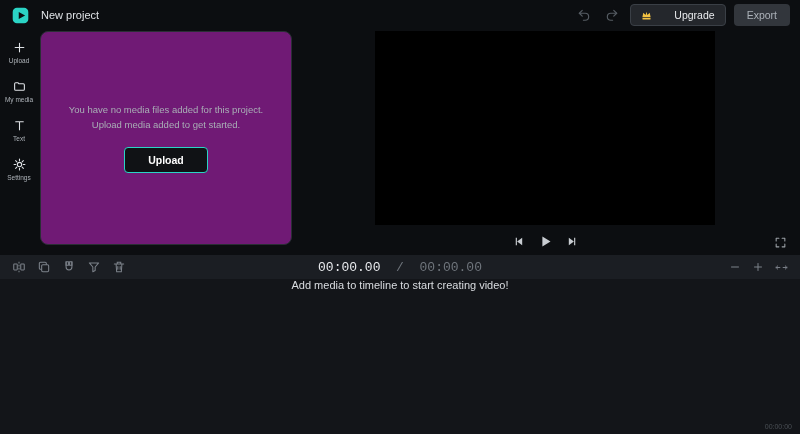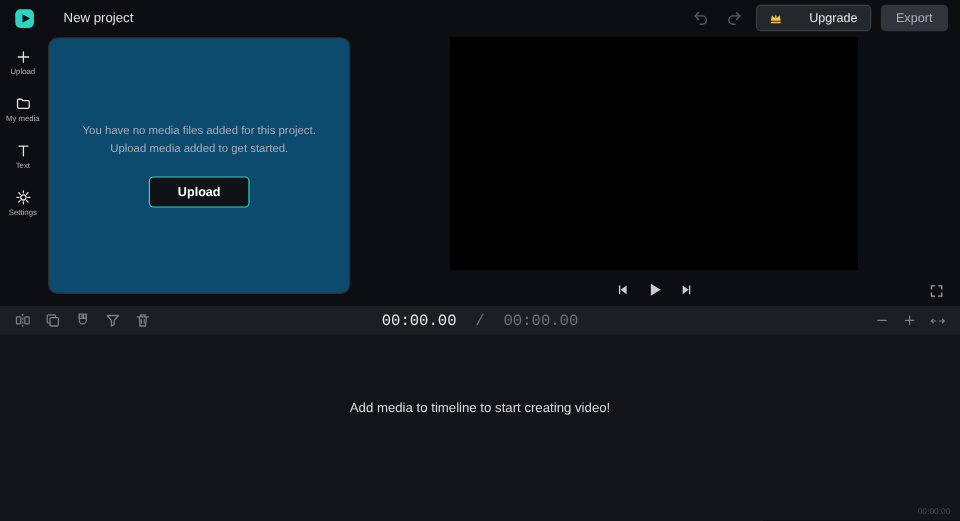--- a/index.html
+++ b/index.html
@@ -7,51 +7,51 @@
   .app {
     width:800px; height:434px;
     background:#0c0e11;
     font-family:"Liberation Sans", sans-serif;
     color:#e8eaed;
     display:flex; flex-direction:column;
     position:relative; overflow:hidden;
   }
   
   .topbar { height:30px; flex:0 0 30px; display:flex; align-items:center; justify-content:space-between; padding:0 10px; }
-  .topbar-left { display:flex; align-items:center; gap:24px; padding-left:2px;text-align:center; }
+  .topbar-left { display:flex; align-items:center; gap:12px; padding-left:2px;text-align:center; }
   .project-title { font-size:11px; color:#dfe2e6; }
   .topbar-right { display:flex; align-items:center; gap:8px; }
   .icon-btn { background:none; border:none; color:#565c63; width:20px; height:20px; display:flex; align-items:center; justify-content:center; cursor:pointer; padding:0; }
   .upgrade-btn { display:flex; align-items:center; gap:22px; background:#24272c; border:1px solid #3a3f46; border-radius:4px; color:#e8eaed; font-size:10.5px; height:22px; padding:0 10px; cursor:pointer; }
   .export-btn { background:#32363c; border:none; border-radius:4px; color:#abb1b8; font-size:10.5px; height:22px; padding:0 13px; cursor:pointer;text-align:right; }
   
   .workspace { height:225px; flex:0 0 225px; position:relative; }
   .sidebar { position:absolute; left:0; top:0; width:38px; height:100%; display:flex; flex-direction:column; align-items:center; padding-top:10px; gap:15px; }
   .side-item { display:flex; flex-direction:column; align-items:center; gap:2px; width:100%; cursor:pointer; }
   .side-item .ic { height:15px; display:flex; align-items:center; justify-content:center; color:#dfe2e6; font-size:14px; line-height:1; }
   .side-item .lbl { font-size:6.5px; color:#aeb3b9; }
-  .media-panel { position:absolute; left:40px; top:1px; width:252px; height:214px; background:#0c4a6e; border:1px solid #2a2e35; border-radius:8px; display:flex; flex-direction:column; align-items:center; justify-content:center; }
+  .media-panel { position:absolute; left:40px; top:1px; width:252px; height:214px; background:#701a75; border:1px solid #2a2e35; border-radius:8px; display:flex; flex-direction:column; align-items:center; justify-content:center; }
   .empty-text { font-size:9.5px; color:#a9afb6; text-align:center; line-height:1.55; }
   .upload-btn { margin-top:15px; background:#101215; border:1px solid #2bd4c5; border-radius:4px; color:#ffffff; font-size:10.5px; font-weight:bold; padding:6px 23px; cursor:pointer; }
   .video-preview { position:absolute; left:375px; top:1px; width:340px; height:194px; background:#000; }
   .transport { position:absolute; left:375px; top:202px; width:340px; height:18px; display:flex; align-items:center; justify-content:center; gap:9px; color:#c9cdd2; }
   .transport .icon-btn { color:#c9cdd2; width:18px; height:18px; }
   .fullscreen-btn { position:absolute; right:10px; top:202px; color:#9aa0a6; }
   
   .timeline-toolbar { height:24px; flex:0 0 24px; background:#1b1e23; display:flex; align-items:center; padding:0 10px; position:relative; }
   .tool-group { display:flex; gap:7px; }
   .tool-btn { width:18px; height:18px; display:flex; align-items:center; justify-content:center; background:none; border:none; color:#7c828a; cursor:pointer; padding:0; }
   .timecode { position:absolute; left:50%; transform:translateX(-50%); font-size:13px; font-family:Liberation Mono, monospace; white-space:nowrap; }
   .timecode .current { color:#e8eaed; }
   .timecode .sep, .timecode .total { color:#6f757c; }
   .zoom-group { margin-left:auto; display:flex; gap:5px; align-items:center; }
   .zoom-group .tool-btn { font-size:12px; }
   
   .timeline { flex:1; background:#131519; display:flex; align-items:flex-start; justify-content:center; position:relative; }
-  .timeline-msg { font-size:11px; color:#d9dce0; margin-top:55px; }
+  .timeline-msg { font-size:11px; color:#d9dce0; }
   .watermark { position:absolute; right:8px; bottom:4px; font-size:7px; color:#4a4f55; }
   svg { display:block; }
 </style>
 </head>
 <body>
 
 <div class="app">
 
   <header class="topbar">
     <div class="topbar-left">

